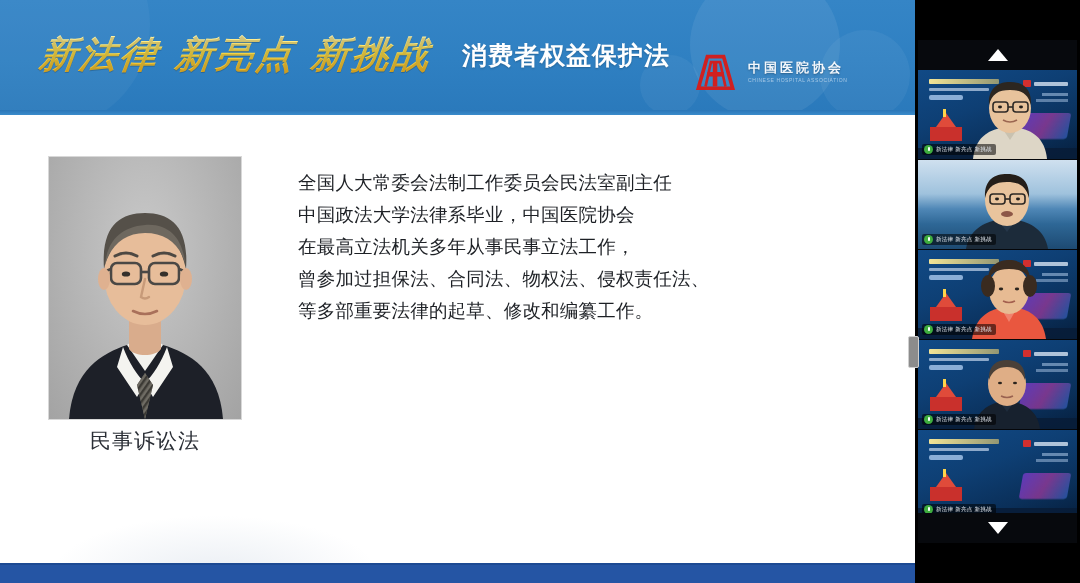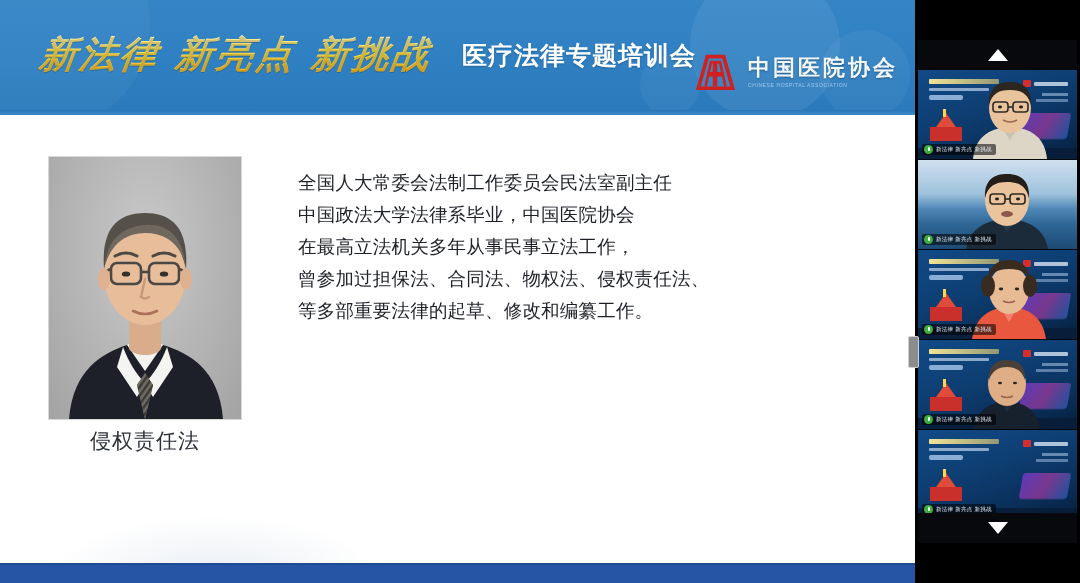--- a/index.html
+++ b/index.html
@@ -34,21 +34,21 @@
     text-shadow:0 1px 0 rgba(0,0,0,.18);
     white-space:nowrap;transform:skewX(-7deg);}
   .calli span{padding-right:16px;}
 
   .subtitle{margin-left:14px;color:#ffffff;font-size:25px;font-weight:700;letter-spacing:1px;
     white-space:nowrap;text-shadow:0 1px 2px rgba(0,0,0,.22);}
 
   .org{position:absolute;left:692px;top:52px;display:flex;align-items:center;gap:9px;}
   .org-mark{width:47px;height:40px;flex:0 0 auto;}
   .org-names{display:flex;flex-direction:column;line-height:1;}
-  .org-cn{color:#f2f7fc;font-size:22px;font-weight:700;letter-spacing:3px;
+  .org-cn{color:#f2f7fc;font-size:13px;font-weight:700;letter-spacing:3px;
     text-shadow:0 1px 2px rgba(0,0,0,.3);white-space:nowrap;}
   .org-en{color:rgba(225,238,250,.62);font-size:5px;letter-spacing:.6px;margin-top:4px;white-space:nowrap;}
 
   
   .content{position:absolute;left:0;top:115px;width:915px;height:448px;background:#fff;}
 
   .portrait-block{position:absolute;left:48px;top:41px;width:194px;}
   .portrait{position:relative;width:192px;height:262px;border:1px solid #d8d8d8;background:#b9b9b9;overflow:hidden;}
   .pbg{position:absolute;inset:0;background:radial-gradient(ellipse at 50% 35%,#c9c9c9 0%,#b2b2b2 60%,#a3a3a3 100%);}
   .p-svg{position:absolute;inset:0;}
@@ -122,21 +122,21 @@
       <div class="banner">
         <div class="bubble b4"></div>
         <div class="bubble b1"></div>
         <div class="bubble b2"></div>
         <div class="bubble b3"></div>
 
         <div class="banner-inner">
           <div class="calli">
             <span>新法律</span><span>新亮点</span><span>新挑战</span>
           </div>
-          <div class="subtitle">医疗法律专题培训会</div>
+          <div class="subtitle">消费者权益保护法</div>
         </div>
 
         <div class="org">
           <svg class="org-mark" viewBox="0 0 52 44">
             <path d="M7 40 L17 5 L35 5 L45 40 Z" fill="none" stroke="#d02020" stroke-width="4"></path>
             <path d="M15 38 L21 11 L31 11 L37 38" fill="none" stroke="#d02020" stroke-width="3"></path>
             <rect x="23" y="12" width="5" height="26" fill="#d02020"></rect>
             <rect x="17" y="22" width="18" height="5" fill="#d02020"></rect>
           </svg>
           <div class="org-names">
@@ -191,21 +191,21 @@
               <path d="M66 99 q11 -6 22 0" stroke="#4d4842" stroke-width="3" fill="none" stroke-linecap="round"></path>
               <path d="M104 99 q11 -6 22 0" stroke="#4d4842" stroke-width="3" fill="none" stroke-linecap="round"></path>
 
               <path d="M96 122 L92 140 q4 3 8 0" stroke="#c79a79" stroke-width="2.4" fill="none" stroke-linecap="round"></path>
               <path d="M84 154 q12 6 24 0" stroke="#a9705a" stroke-width="2.6" fill="none" stroke-linecap="round"></path>
 
               <ellipse cx="55" cy="122" rx="6" ry="11" fill="#dfb190"></ellipse>
               <ellipse cx="137" cy="122" rx="6" ry="11" fill="#dfb190"></ellipse>
             </svg>
           </div>
-          <div class="sp-role">侵权责任法</div>
+          <div class="sp-role">民事诉讼法</div>
         </div>
 
         <div class="bio">
           <p>全国人大常委会法制工作委员会民法室副主任</p>
           <p>中国政法大学法律系毕业，中国医院协会</p>
           <p>在最高立法机关多年从事民事立法工作，</p>
           <p>曾参加过担保法、合同法、物权法、侵权责任法、</p>
           <p>等多部重要法律的起草、修改和编纂工作。</p>
         </div>
       </div>

